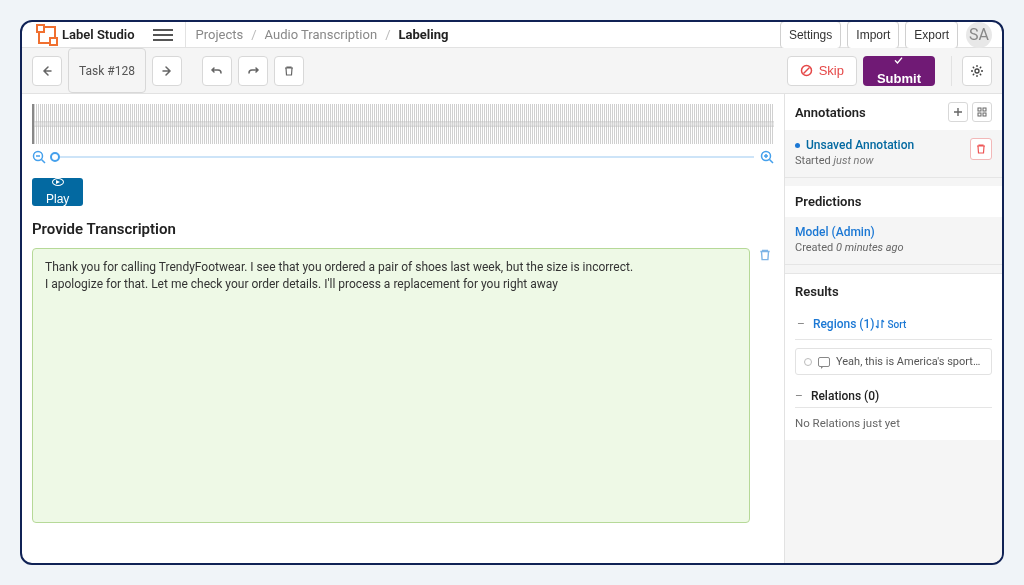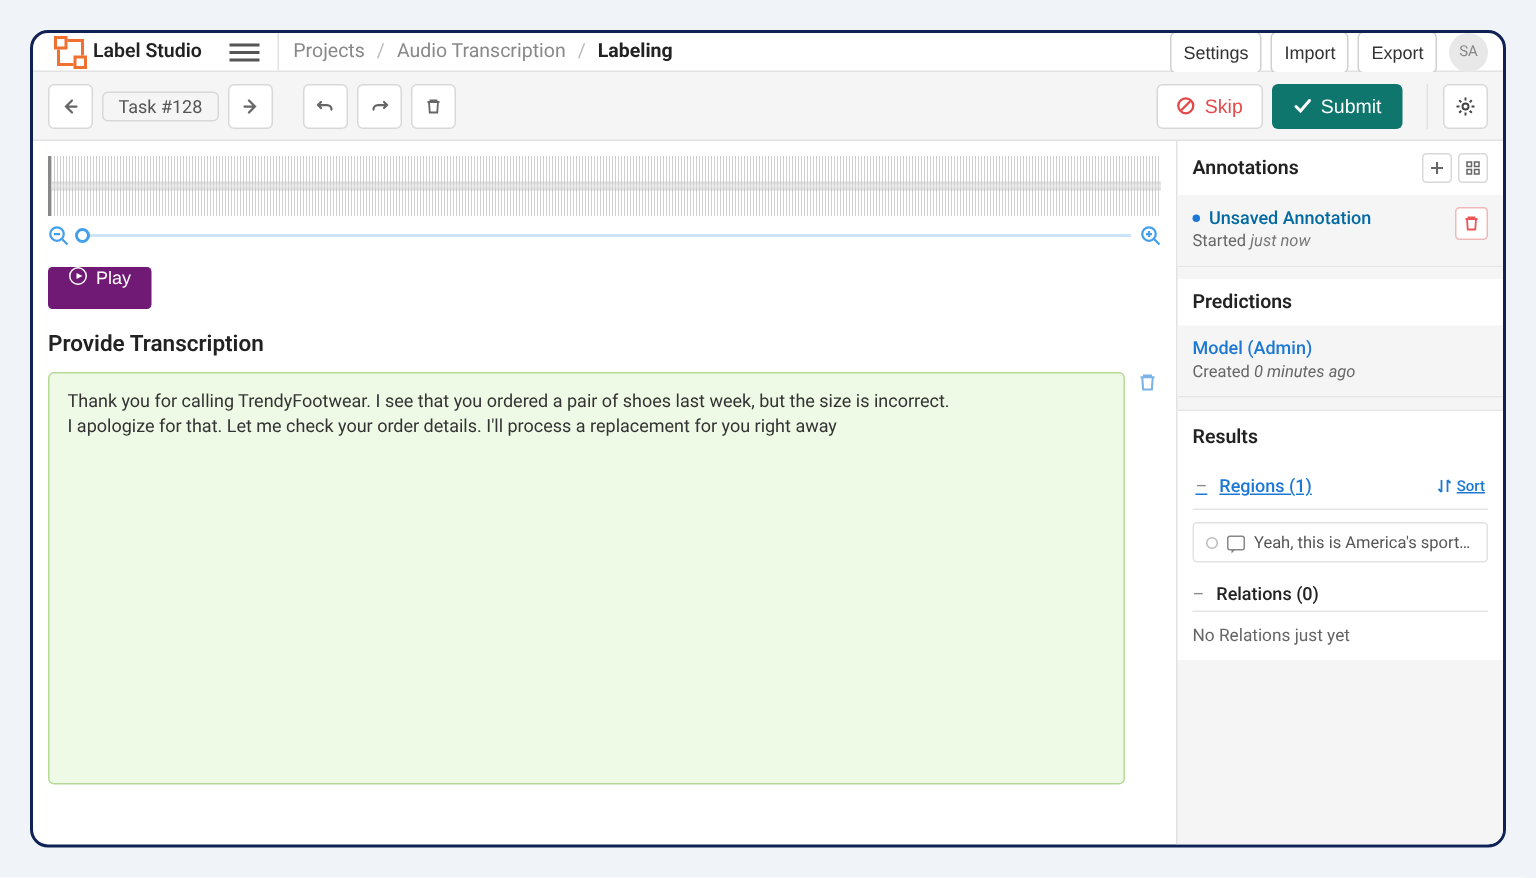--- a/index.html
+++ b/index.html
@@ -92,21 +92,21 @@
 }
 .btn + .btn { margin-left: 6px; }
 .avatar {
   width: 26px;
   height: 26px;
   border-radius: 50%;
   background: #e8e8e8;
   display: flex;
   align-items: center;
   justify-content: center;
-  font-size: 10px;
+  font-size: 16px;
   color: #888;
   margin-left: 8px;
 }
 .toolbar {
   display: flex;
   align-items: center;
   height: 46px;
   background: #f5f5f5;
   padding: 0 10px;
   gap: 6px;
@@ -120,21 +120,21 @@
   border-radius: 4px;
   display: flex;
   align-items: center;
   justify-content: center;
   cursor: pointer;
   color: #666;
   font-size: 14px;
 }
 .task-label {
   border: 1px solid #d8d8d8;
-  height: 20px;
+  height: 45px;
   display: flex;
   align-items: center;
   padding: 0 10px;
   border-radius: 4px;
   font-size: 12px;
   color: #555;
 }
 .spacer { flex: 1; }
 .btn-skip {
   border: 1px solid #d8d8d8;
@@ -144,32 +144,33 @@
   border-radius: 4px;
   display: flex;
   align-items: center;
   gap: 6px;
   color: #e54848;
   font-weight: 500;
   font-size: 13px;
   cursor: pointer;
 }
 .btn-submit {
-  background: #0f766e;
+  background: #701a75;
   border: none;
   height: 30px;
   padding: 0 14px;
   border-radius: 4px;
   display: flex;
   align-items: center;
   gap: 6px;
   color: #fff;
-  font-weight: 400;
+  font-weight: 700;
   font-size: 13px;
   cursor: pointer;
+  flex-direction: column;
 }
 .toolbar-right {
   border-left: 1px solid #e2e2e2;
   padding-left: 10px;
   margin-left: 10px;
 }
 .body {
   display: flex;
   flex: 1;
   overflow: hidden;
@@ -221,33 +222,34 @@
   width: 10px;
   height: 10px;
   border-radius: 50%;
   border: 2px solid #45a0ec;
   background: #fff;
   position: absolute;
   left: -2px;
   top: -4px;
 }
 .btn-play {
-  background: #701a75;
+  background: #0369a1;
   border: none;
   height: 28px;
   padding: 0 14px;
   border-radius: 3px;
   display: flex;
-  align-items: flex-start;
+  align-items: center;
   gap: 6px;
   color: #fff;
   font-weight: 500;
   font-size: 12px;
   cursor: pointer;
   margin-bottom: 14px;
+  flex-direction: column;
 }
 .btn-play .play-icon {
   width: 12px;
   height: 12px;
   border: 1.5px solid #fff;
   border-radius: 50%;
   display: flex;
   align-items: center;
   justify-content: center;
 }
@@ -378,28 +380,26 @@
   color: #1c78d4;
   font-weight: 500;
 }
 .sub-muted {
   color: #666;
   font-size: 11px;
   margin-top: 2px;
 }
 .results-row {
   display: flex;
-  justify-content: space-between;
   align-items: center;
   color: #1c78d4;
   font-weight: 500;
   padding: 8px 2px;
   border-bottom: 1px solid #e5e5e5;
   margin-bottom: 8px;
-  text-decoration: underline;
 }
 .results-row .minus {
   color: #888;
   margin-right: 8px;
   font-weight: 400;
 }
 .sort-link {
   font-size: 10px;
   color: #1c78d4;
   display: flex;

